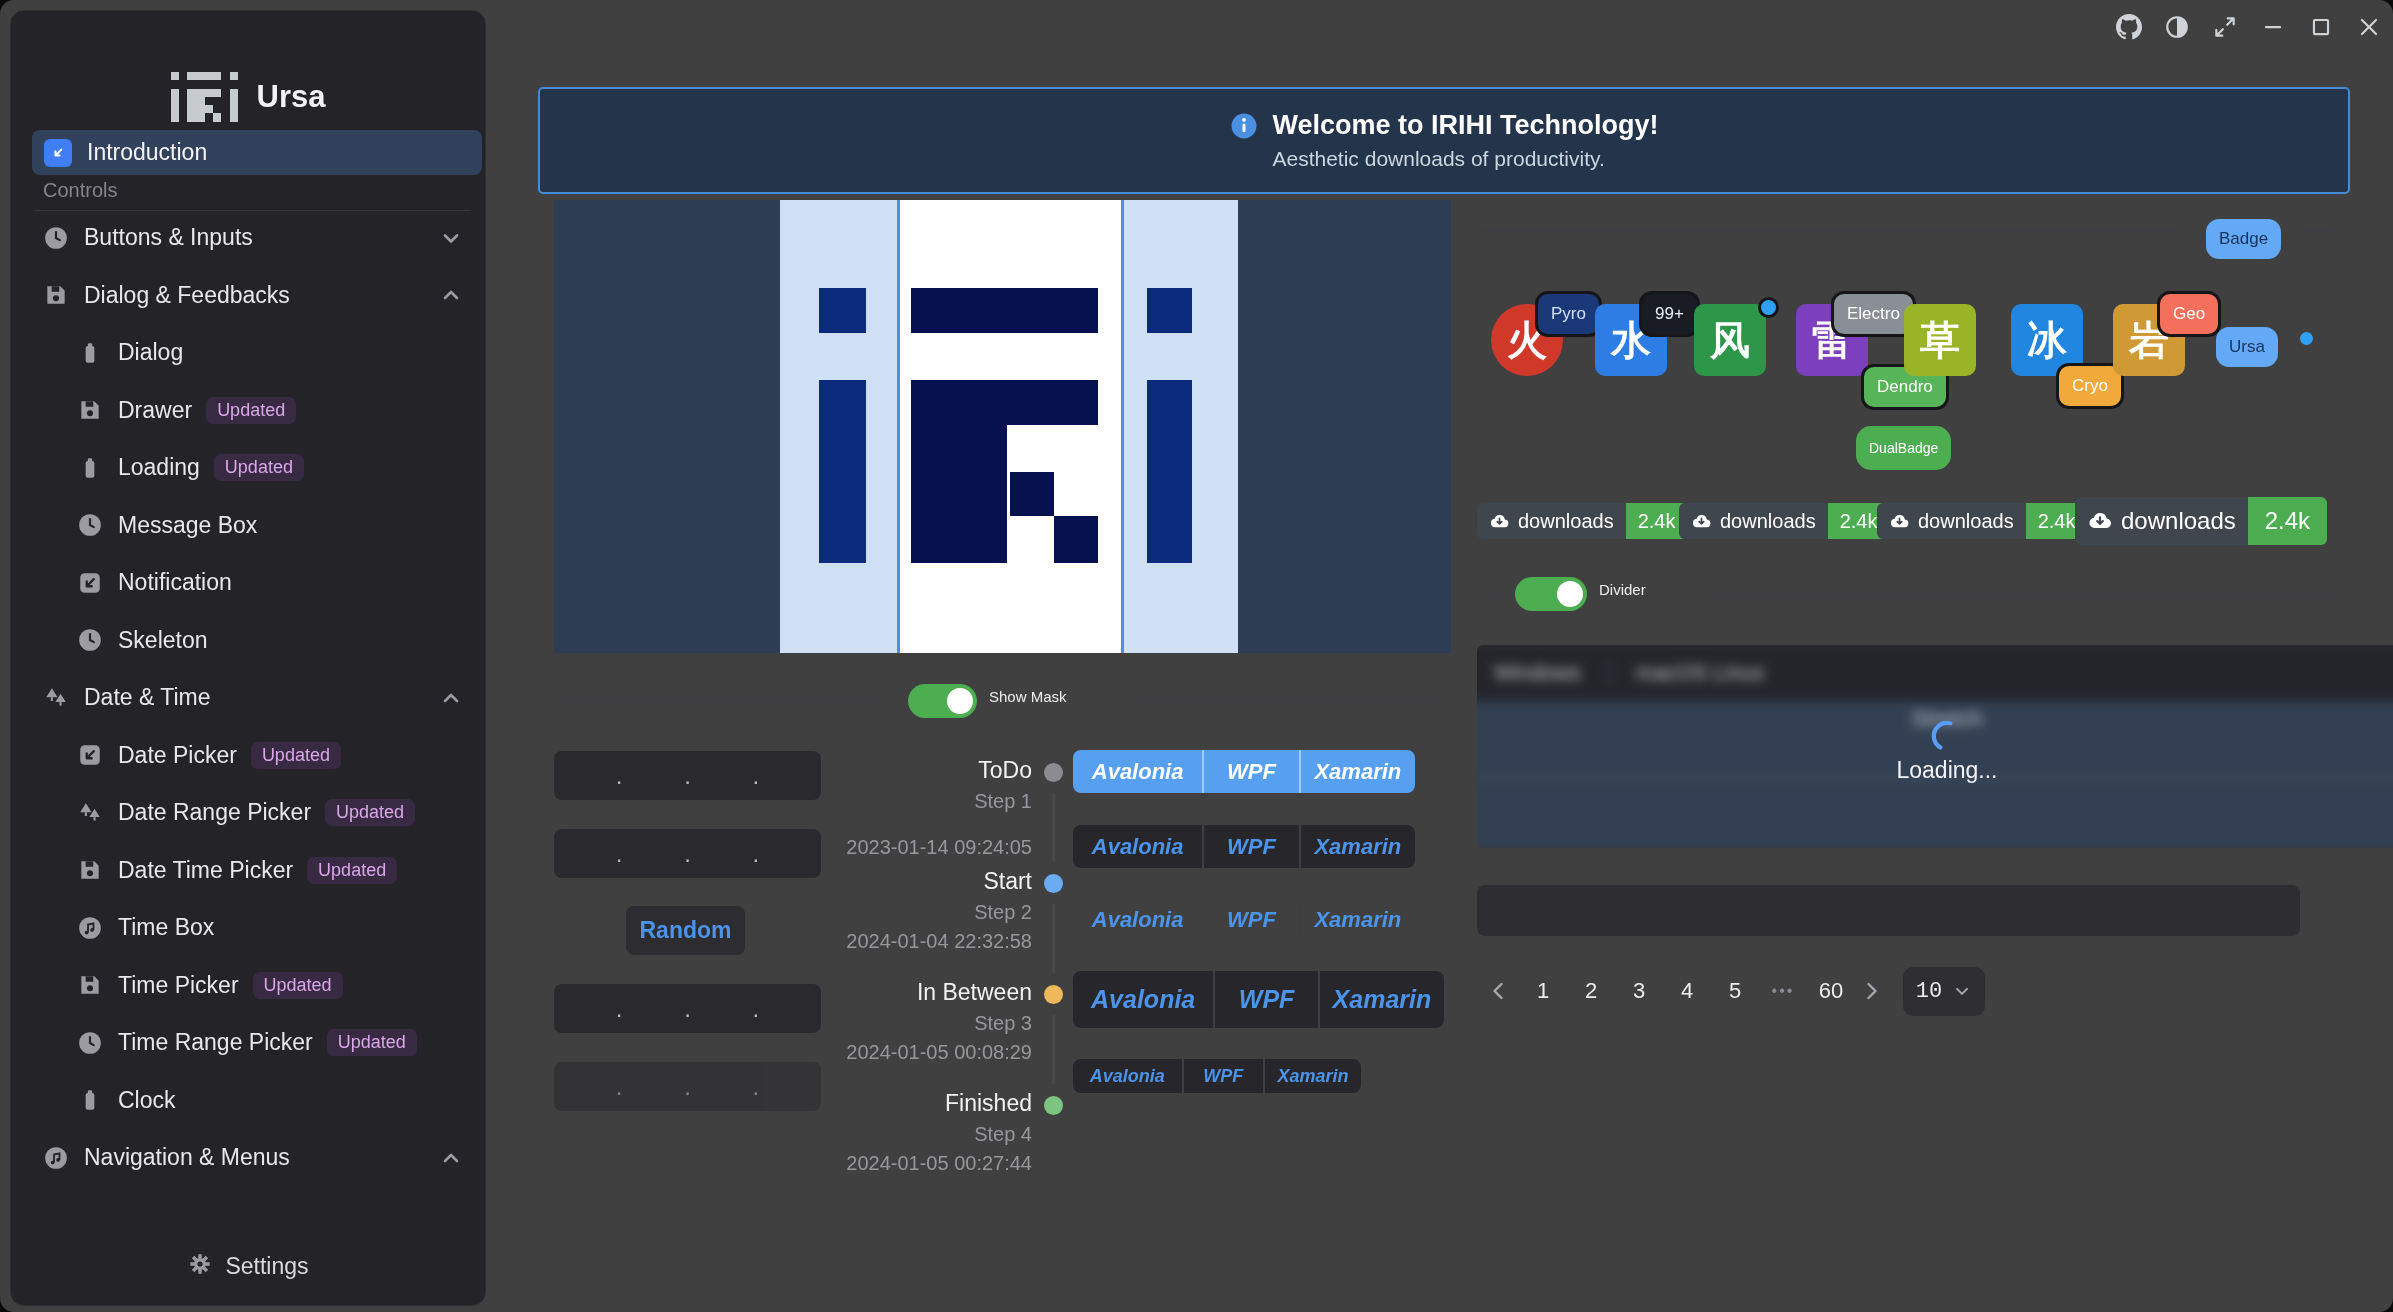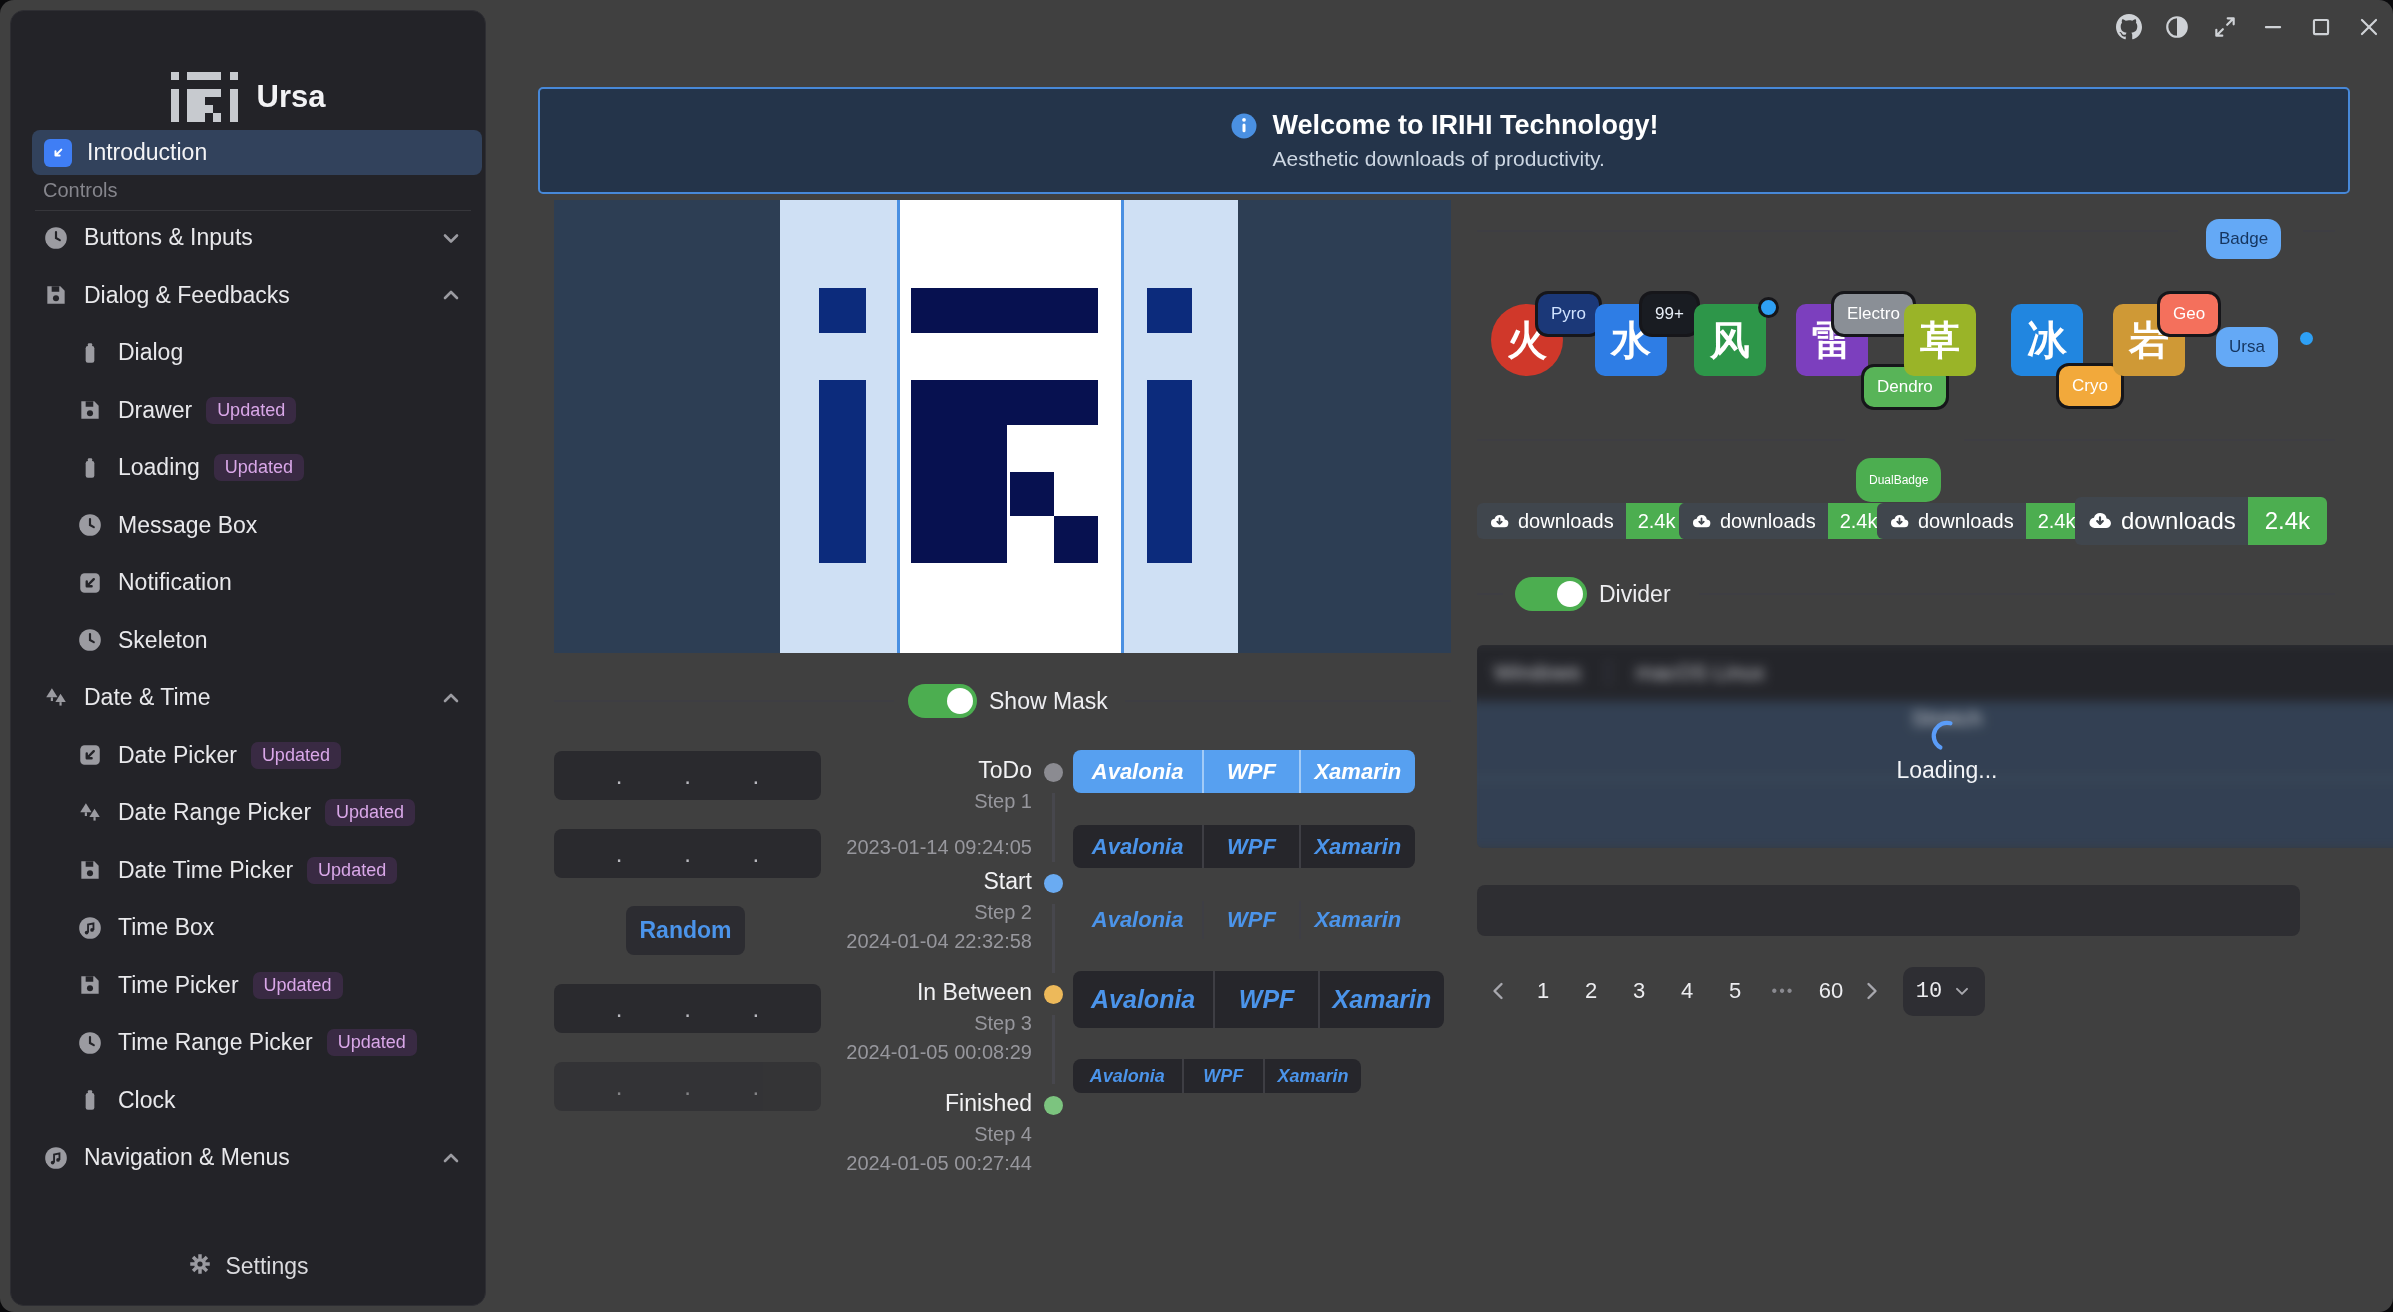--- a/index.html
+++ b/index.html
@@ -50,21 +50,21 @@
   
   .logo-panel{position:absolute;left:554px;top:200px;width:897px;height:453px;background:#2d3e54;overflow:hidden;}
   .band{position:absolute;top:0;height:100%;}
   .pxwrap{position:absolute;left:265px;top:88px;width:373px;height:275px;}
   .pxwrap .px{position:absolute;}
 
   
   .hline{position:absolute;height:2px;background:#3e3e43;}
   .toggle{position:relative;width:69px;height:34px;border-radius:17px;background:#4cae50;cursor:pointer;}
   .toggle .knob{position:absolute;top:4px;right:4px;width:26px;height:26px;border-radius:50%;background:#ffffff;}
-  .row-label{font-size:23px;color:#eeeef1;}
+  .row-label{font-size:15px;color:#eeeef1;}
 
   
   .dot-input{position:absolute;left:554px;width:267px;height:49px;background:#2a2a2e;border-radius:8px;
              display:flex;align-items:center;justify-content:space-evenly;cursor:text;}
   .dot-input span{color:#b9b9bf;font-size:24px;line-height:10px;}
   .btn-random{position:absolute;left:626px;top:906px;width:119px;height:49px;background:#2c2c31;border-radius:8px;
               border:none;color:#4b94ea;font-size:23px;font-weight:bold;font-family:inherit;cursor:pointer;}
   .steps{position:absolute;left:700px;top:740px;width:380px;height:470px;}
   .step-name{position:absolute;right:48px;font-size:23px;color:#f2f2f4;white-space:nowrap;}
   .step-sub{position:absolute;right:48px;font-size:20px;color:#97979d;white-space:nowrap;}
@@ -498,21 +498,21 @@
       <div class="elem-icon" style="left:1904px;background:#9ab428;border-radius:10px;">草</div>
       <div class="elem-icon" style="left:2011px;background:#2186e0;border-radius:10px;">冰</div>
       <div class="pill ring" style="left:2056px;top:363px;background:#f2a93b;color:#ffffff;">Cryo</div>
       <div class="elem-icon" style="left:2113px;background:#cf9936;border-radius:10px;">岩</div>
       <div class="pill ring" style="left:2157px;top:291px;background:#f4705c;color:#ffffff;">Geo</div>
     </div>
   <div class="pill" style="left:2216px;top:327px;background:#64a9f6;color:#15355f;">Ursa</div>
   <div class="elem-badge-dot" style="left:2300px;top:332px;background:#2ea0f5;border:none;width:13px;height:13px;"></div>
 
   <div class="hline" style="left:1477px;top:439px;width:368px;"></div>
-  <div class="pill" style="left:1856px;top:426px;height:28px;border-radius:15px;background:#4cae50;color:#ffffff;font-size:12px;margin-top:32px;">DualBadge</div>
+  <div class="pill" style="left:1856px;top:426px;height:28px;border-radius:15px;background:#4cae50;color:#ffffff;font-size:14px;">DualBadge</div>
   <div class="hline" style="left:1964px;top:439px;width:371px;"></div>
 
   <div id="downloads-row">
       <div class="dl-badge" style="left:1477px;top:503px;height:36px;font-size:20px;">
     <span class="dl-left" style="">
       <span style="display:flex;">
             <svg viewBox="0 0 24 24" width="21" height="21">
               <path fill="#ffffff" d="M7 18.5a4.8 4.8 0 0 1-.55-9.56A6 6 0 0 1 18.1 9.6a4.2 4.2 0 0 1-.9 8.9z"></path>
               <path d="M12 8.5v6M9.4 12.1l2.6 2.6 2.6-2.6" stroke="#40464d" stroke-width="2" fill="none" stroke-linecap="round" stroke-linejoin="round"></path>
             </svg>

